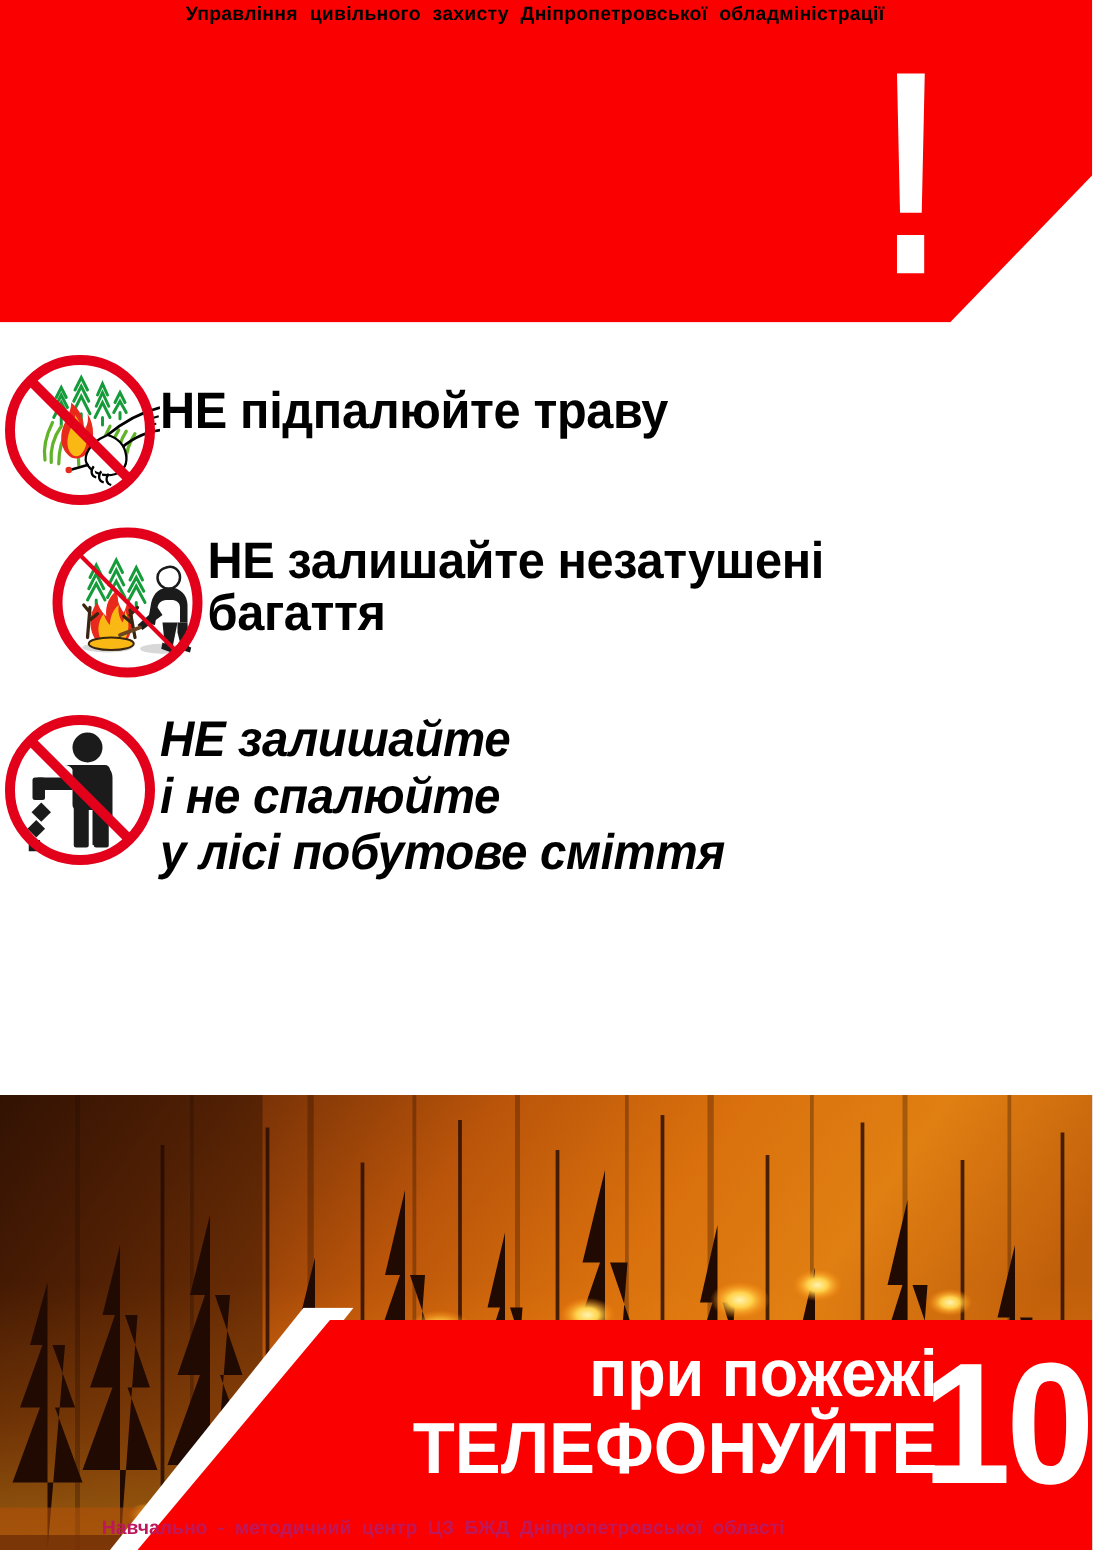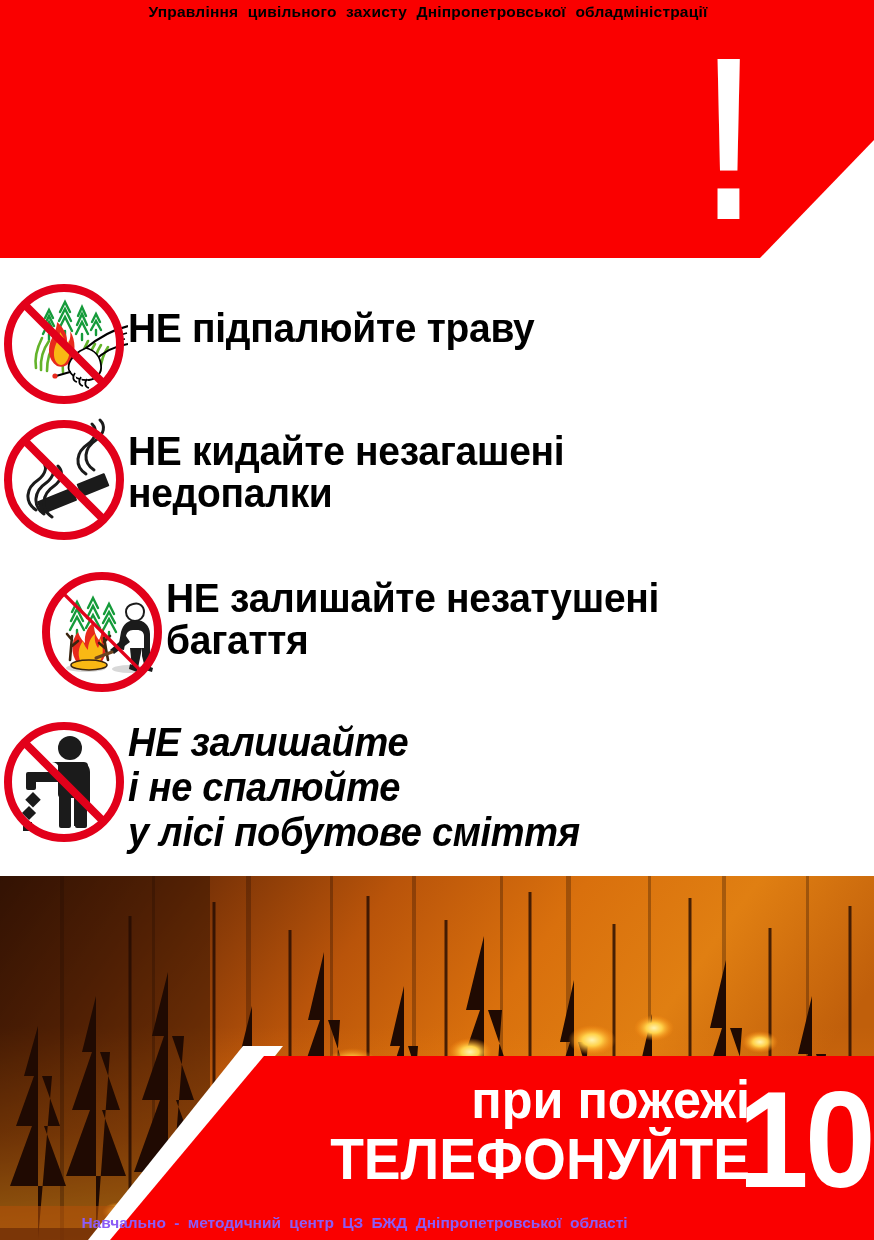--- a/index.html
+++ b/index.html
@@ -56,21 +56,21 @@
   .f-line1{position:absolute;left:330px;top:1073px;width:420px;text-align:right;
     color:#fff;font-weight:bold;font-size:53px;line-height:1;
     transform:scaleX(.95);transform-origin:right top;white-space:nowrap;}
   .f-line2{position:absolute;left:150px;top:1130px;width:600px;text-align:right;
     color:#fff;font-weight:bold;font-size:58px;line-height:1;
     transform:scaleX(.95);transform-origin:right top;white-space:nowrap;}
   .f-num{position:absolute;left:738px;top:1070px;color:#fff;font-weight:bold;
     font-size:138px;line-height:1;letter-spacing:-4px;
     transform:scaleX(.92);transform-origin:left top;}
   .credit{position:absolute;left:0;top:1214px;width:709px;text-align:center;
-    color:#8b5cf6;font-size:15.5px;font-weight:bold;word-spacing:4px;
+    color:#be185d;font-size:15.5px;font-weight:bold;word-spacing:4px;
     white-space:nowrap;}
 </style>
 </head>
 <body>
 
 <div class="poster">
 
   <div class="top-banner"></div>
 
   <div class="org-line">Управління  цивільного  захисту  Дніпропетровської  обладміністрації</div>
@@ -126,46 +126,20 @@
             <circle cx="55" cy="98" r="2.6" fill="#e8291c"></circle>
 
             <circle cx="64" cy="66" r="56" fill="none" stroke="#e2001a" stroke-width="8"></circle>
             <line x1="25" y1="27" x2="103" y2="105" stroke="#e2001a" stroke-width="8"></line>
           </g>
         </svg>
       </div>
       <div class="rule-text">НЕ підпалюйте траву</div>
     </div>
 
-    <div class="rule r2">
-      <div class="rule-icon">
-        <svg width="128" height="132" viewBox="0 0 128 132">
-          <g>
-
-            <g fill="#1b1b1b">
-              <rect x="38" y="80" width="38" height="14" rx="1" transform="rotate(-22 57 87)"></rect>
-              <rect x="78" y="64" width="30" height="14" rx="1" transform="rotate(-22 93 71)"></rect>
-            </g>
-
-            <g stroke="#1b1b1b" stroke-width="3" fill="none" stroke-linecap="round">
-              <path d="M36 96 C24 88 26 74 38 66 C46 60 48 52 42 46"></path>
-              <path d="M44 100 C32 92 34 77 46 69 C54 63 56 55 50 49"></path>
-              <path d="M52 103 C40 95 42 80 54 72 C62 66 64 58 58 52"></path>
-              <path d="M86 60 C74 52 76 38 88 30 C96 24 98 16 92 10"></path>
-              <path d="M94 56 C82 48 84 34 96 26 C104 20 106 12 100 6"></path>
-            </g>
-
-            <circle cx="64" cy="66" r="56" fill="none" stroke="#e2001a" stroke-width="8"></circle>
-            <line x1="25" y1="27" x2="103" y2="105" stroke="#e2001a" stroke-width="8"></line>
-          </g>
-        </svg>
-      </div>
-      <div class="rule-text">НЕ кидайте незагашені
-недопалки</div>
-    </div>
 
     <div class="rule r3">
       <div class="rule-icon">
         <svg width="128" height="134" viewBox="0 0 128 134">
           <g>
 
             <g stroke="#159b3a" stroke-width="2.4" fill="none" stroke-linecap="round">
               <path d="M34 48 l5 -10 l5 10 M33 57 l6 -12 l6 12 M32 66 l7 -13 l7 13"></path>
               <path d="M50 44 l5 -10 l5 10 M49 54 l6 -12 l6 12 M48 64 l7 -13 l7 13"></path>
               <path d="M66 50 l5 -10 l5 10 M65 59 l6 -11 l6 11 M64 68 l7 -13 l7 13"></path>

